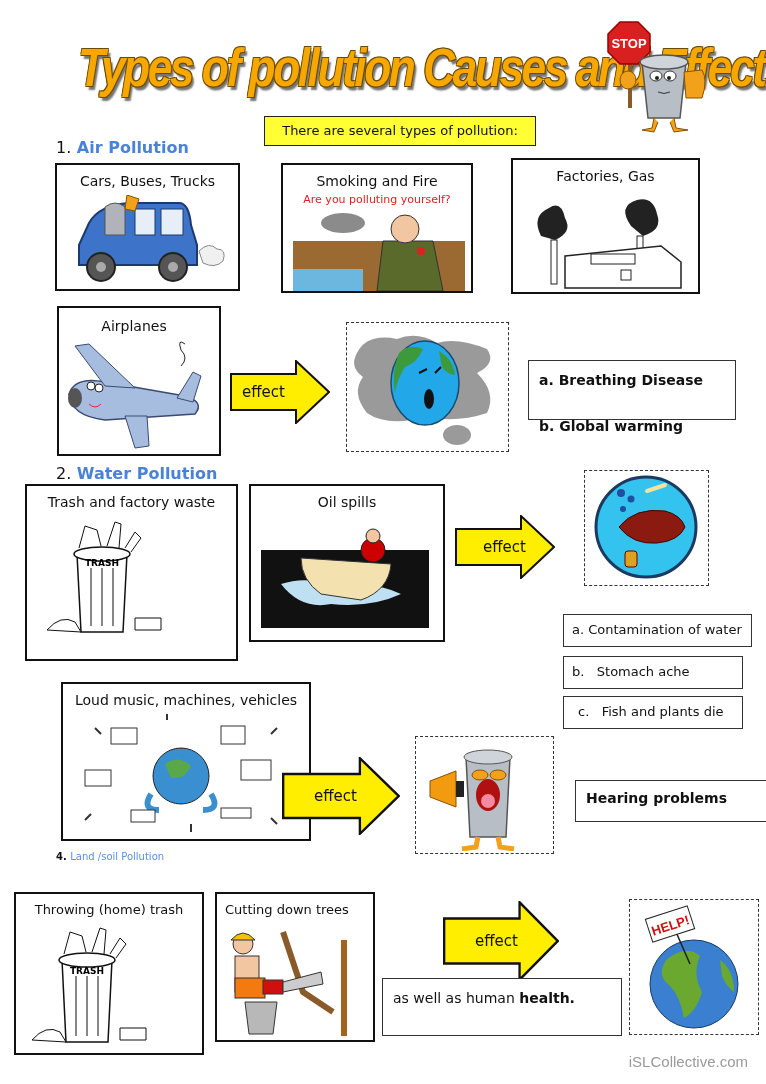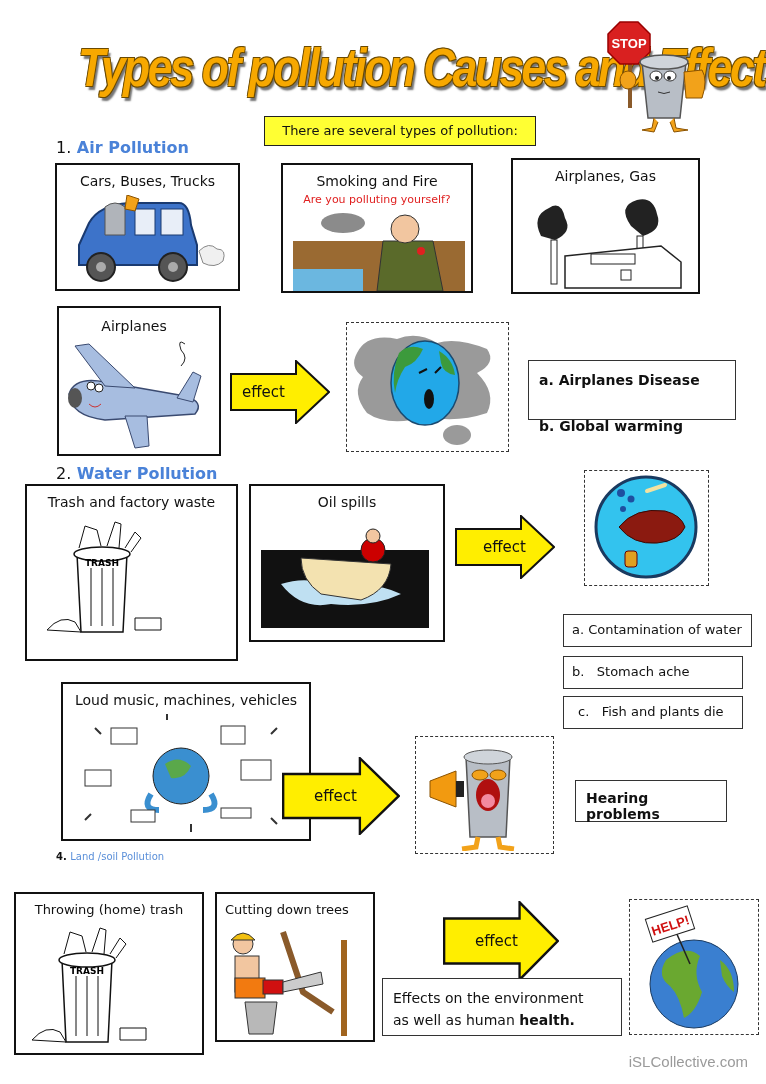--- a/index.html
+++ b/index.html
@@ -87,21 +87,21 @@
     <rect x="0" y="30" width="172" height="50" fill="#9a6a32"></rect>
     <rect x="0" y="58" width="70" height="22" fill="#6bb7e0"></rect>
     <ellipse cx="50" cy="12" rx="22" ry="10" fill="#8b8b8b"></ellipse>
     <path d="M90 30 L140 30 L150 80 L84 80 Z" fill="#5a6a2a" stroke="#333"></path>
     <circle cx="112" cy="18" r="14" fill="#f2c6a0" stroke="#333"></circle>
     <circle cx="128" cy="40" r="4" fill="#e02020"></circle>
   </svg>
 </div>
 
 <div class="abs box" style="left:511px; top:158px; width:189px; height:136px;">
-  <div class="cap" style="top:8px;">Airplanes, Gas</div>
+  <div class="cap" style="top:8px;">Factories, Gas</div>
   <svg style="left:8px; top:36px;" width="170" height="94" viewBox="0 0 170 94">
     <path d="M20 40 Q10 20 28 12 Q40 4 44 22 Q52 36 34 44 Z" fill="#222"></path>
     <path d="M110 30 Q96 10 116 4 Q132 0 136 18 Q142 34 122 40 Z" fill="#222"></path>
     <rect x="30" y="44" width="6" height="44" fill="#fff" stroke="#222"></rect>
     <rect x="116" y="40" width="6" height="48" fill="#fff" stroke="#222"></rect>
     <path d="M44 60 L140 50 L160 66 L160 92 L44 92 Z" fill="#fff" stroke="#222" stroke-width="1.5"></path>
     <rect x="70" y="58" width="44" height="10" fill="#fff" stroke="#222"></rect>
     <rect x="100" y="74" width="10" height="10" fill="#fff" stroke="#222"></rect>
   </svg>
 </div>
@@ -134,21 +134,21 @@
     <ellipse cx="78" cy="60" rx="34" ry="42" fill="#22a8e8" stroke="#1a4a70" stroke-width="1.5"></ellipse>
     <path d="M52 30 Q62 20 76 26 Q70 40 58 44 Q50 56 48 70 Q44 50 52 30 Z" fill="#3c9a3c"></path>
     <path d="M92 28 Q106 36 108 52 Q96 50 94 40 Z" fill="#3c9a3c"></path>
     <path d="M72 50 L80 46 M88 50 L94 44" stroke="#111" stroke-width="2"></path>
     <ellipse cx="82" cy="76" rx="5" ry="10" fill="#111"></ellipse>
     <ellipse cx="110" cy="112" rx="14" ry="10" fill="#9a9a9a"></ellipse>
   </svg>
 </div>
 
 <div class="abs effect-box" style="left:528px; top:360px; width:208px; height:60px; padding:8px 10px; line-height:22px;">
-  <div style="font-weight:bold;">a.  Airplanes Disease</div>
+  <div style="font-weight:bold;">a.  Breathing Disease</div>
   <div style="font-weight:bold;margin-top:24px;">b. Global warming</div>
 </div>
 
 <div class="abs section-head" style="left:56px; top:464px;">
   <span class="num">2.</span>
   <span class="name">Water Pollution</span>
 </div>
 
 <div class="abs box" style="left:25px; top:484px; width:213px; height:177px;">
   <div class="cap" style="top:8px;">Trash and factory waste</div>
@@ -230,21 +230,21 @@
     <ellipse cx="72" cy="58" rx="12" ry="16" fill="#b01010"></ellipse>
     <ellipse cx="72" cy="64" rx="7" ry="7" fill="#f28aa0"></ellipse>
     <path d="M14 44 L40 34 L40 70 L14 60 Z" fill="#f29a10" stroke="#8a5200"></path>
     <rect x="40" y="44" width="8" height="16" fill="#222"></rect>
     <ellipse cx="64" cy="38" rx="8" ry="5" fill="#f2a21a" stroke="#8a5200"></ellipse>
     <ellipse cx="82" cy="38" rx="8" ry="5" fill="#f2a21a" stroke="#8a5200"></ellipse>
     <path d="M62 100 L60 110 L46 112 M82 100 L84 110 L98 112" stroke="#f2a21a" stroke-width="5" fill="none"></path>
   </svg>
 </div>
 
-<div class="abs effect-box" style="left:575px; top:780px; width:152px; height:42px; font-weight:bold; padding:9px 10px;">Hearing problems</div>
+<div class="abs effect-box" style="left:575px; top:780px; width:192px; height:42px; font-weight:bold; padding:9px 10px;">Hearing problems</div>
 
 <div class="abs section-head light" style="left:56px; top:851px; font-size:10px;">
   <span class="num" style="font-weight:bold;">4.</span>
   <span class="name">Land /soil  Pollution</span>
 </div>
 
 <div class="abs box" style="left:14px; top:892px; width:190px; height:163px;">
   <div class="cap" style="top:8px; font-size:13px;">Throwing (home) trash</div>
   <svg style="left:10px; top:30px;" width="130" height="124" viewBox="0 0 130 124">
     <path d="M36 36 L86 36 L82 118 L40 118 Z" fill="#fff" stroke="#111" stroke-width="1.5"></path>
@@ -272,21 +272,20 @@
 </div>
 
 <div class="abs arrow" style="left:443px; top:901px; width:116px; height:80px;">
   <svg viewBox="0 0 100 64" preserveAspectRatio="none">
     <polygon points="1,14 66,14 66,1 99,32 66,63 66,50 1,50" fill="#ffee00" stroke="#111" stroke-width="2"></polygon>
   </svg>
   <span class="lbl" style="left:32px;">effect</span>
 </div>
 
 <div class="abs effect-box" style="left:382px; top:978px; width:240px; height:58px; padding:8px 10px; line-height:22px;">
-  <div>Effects on the environment</div>
   <div><span style="white-space:pre;">as well as human </span><span style="font-weight:bold;text-align:right;">health.</span></div>
 </div>
 
 <div class="abs dashed" style="left:629px; top:899px; width:130px; height:136px;">
   <svg width="127" height="132" viewBox="0 0 127 132">
     <circle cx="64" cy="84" r="44" fill="#3a7fd0" stroke="#1a3a60"></circle>
     <path d="M36 60 Q56 44 70 56 Q62 74 72 92 Q66 112 54 118 Q50 96 40 86 Q26 76 36 60 Z" fill="#6aa830"></path>
     <path d="M90 60 Q104 70 104 92 Q96 86 92 76 Z" fill="#6aa830"></path>
     <line x1="46" y1="32" x2="60" y2="64" stroke="#222" stroke-width="1.5"></line>
     <g transform="rotate(-18 40 24)">

